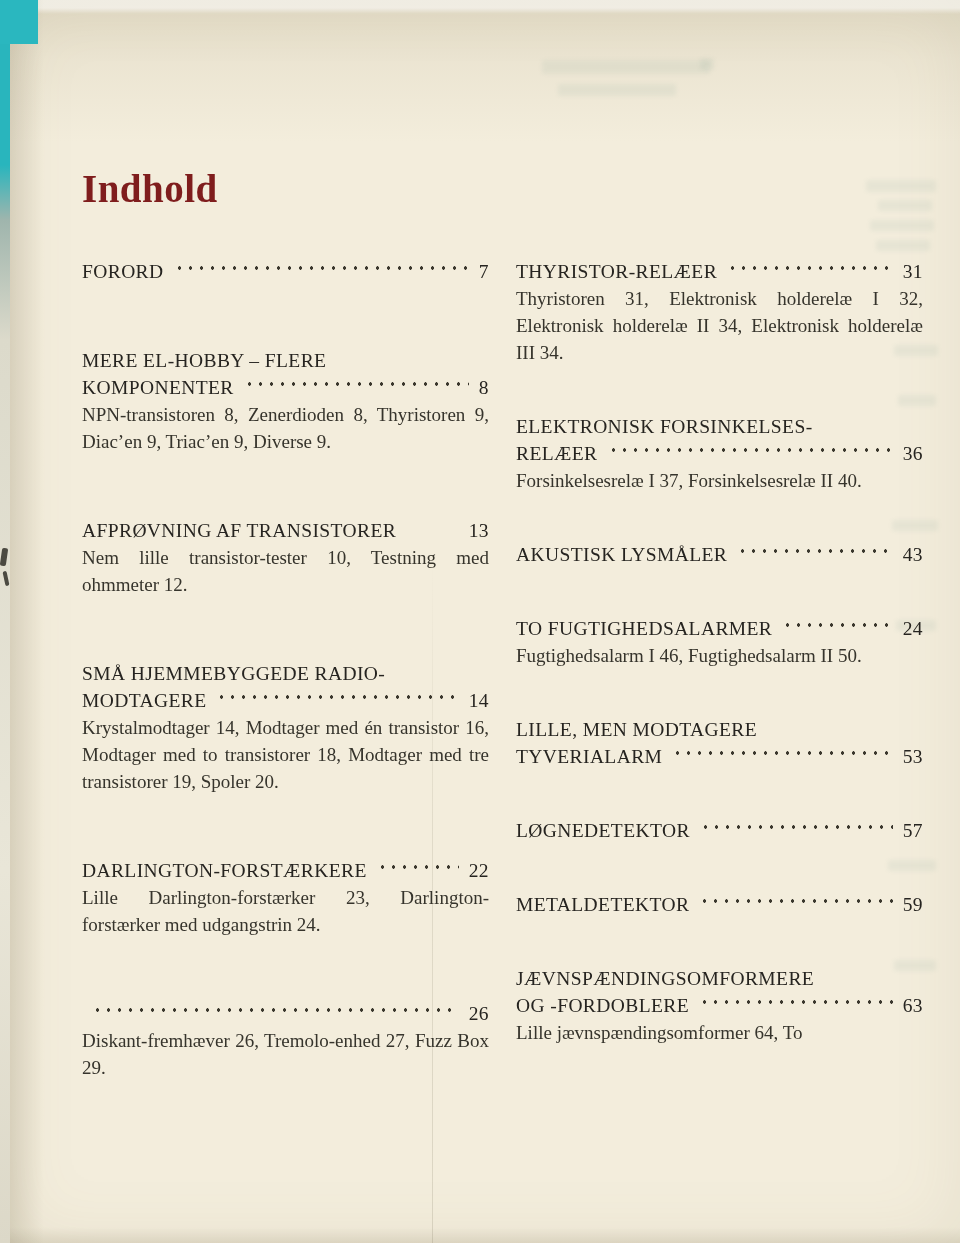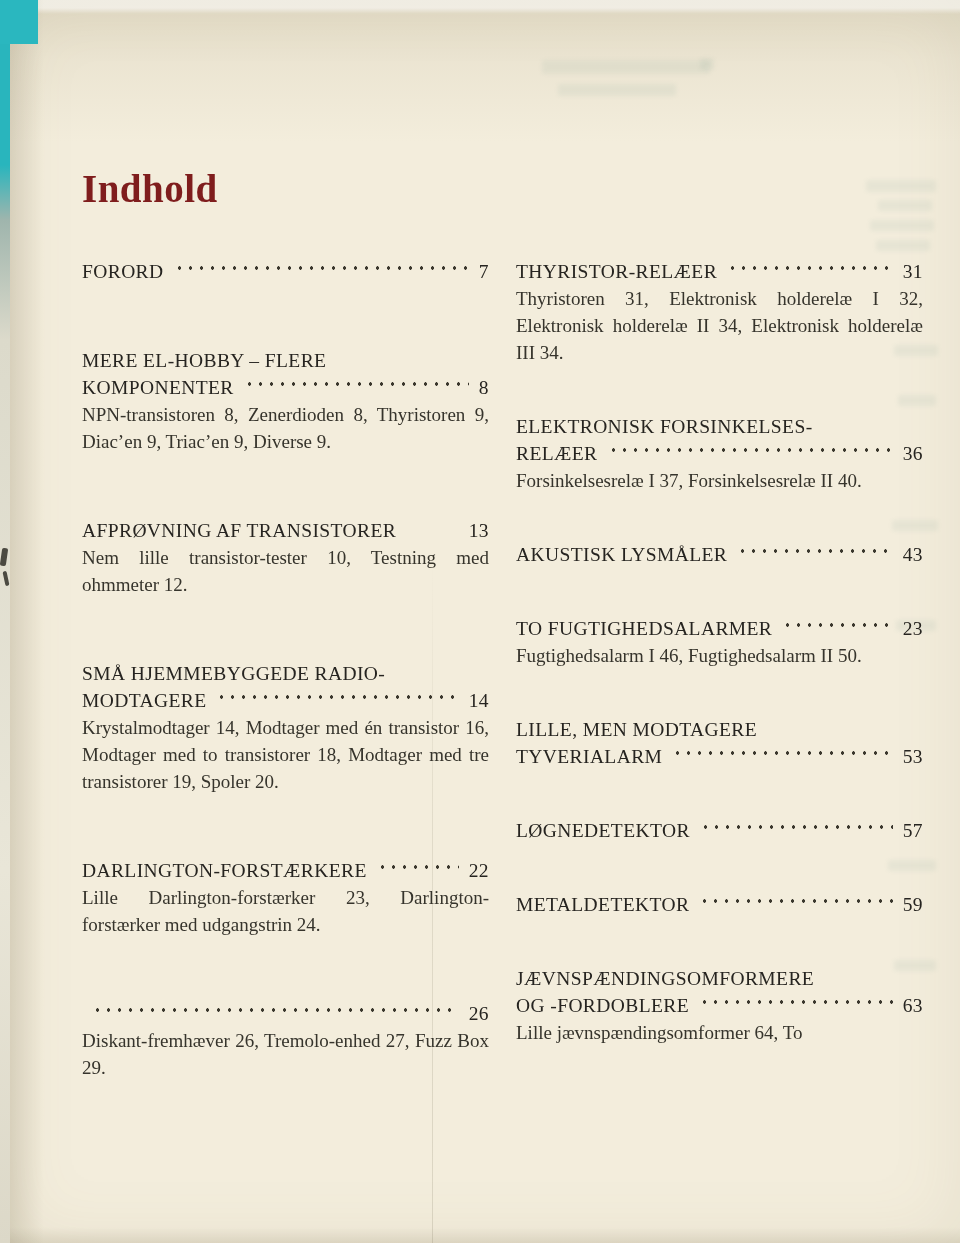--- a/index.html
+++ b/index.html
@@ -183,21 +183,21 @@
       <span class="ht">AKUSTISK LYSMÅLER</span>
       <span class="leader"></span>
       <span class="pg">43</span>
     </div>
   </section>
 
   <section class="entry">
     <div class="toc-line">
       <span class="ht">TO FUGTIGHEDSALARMER</span>
       <span class="leader"></span>
-      <span class="pg">23</span>
+      <span class="pg">24</span>
     </div>
     <p class="desc">Fugtighedsalarm I 46, Fugtighedsalarm II 50.</p>
   </section>
 
   <section class="entry">
     <div class="toc-line">
       <span class="ht">LILLE, MEN MODTAGERE</span>
     </div>
     <div class="toc-line">
       <span class="ht">TYVERIALARM</span>

